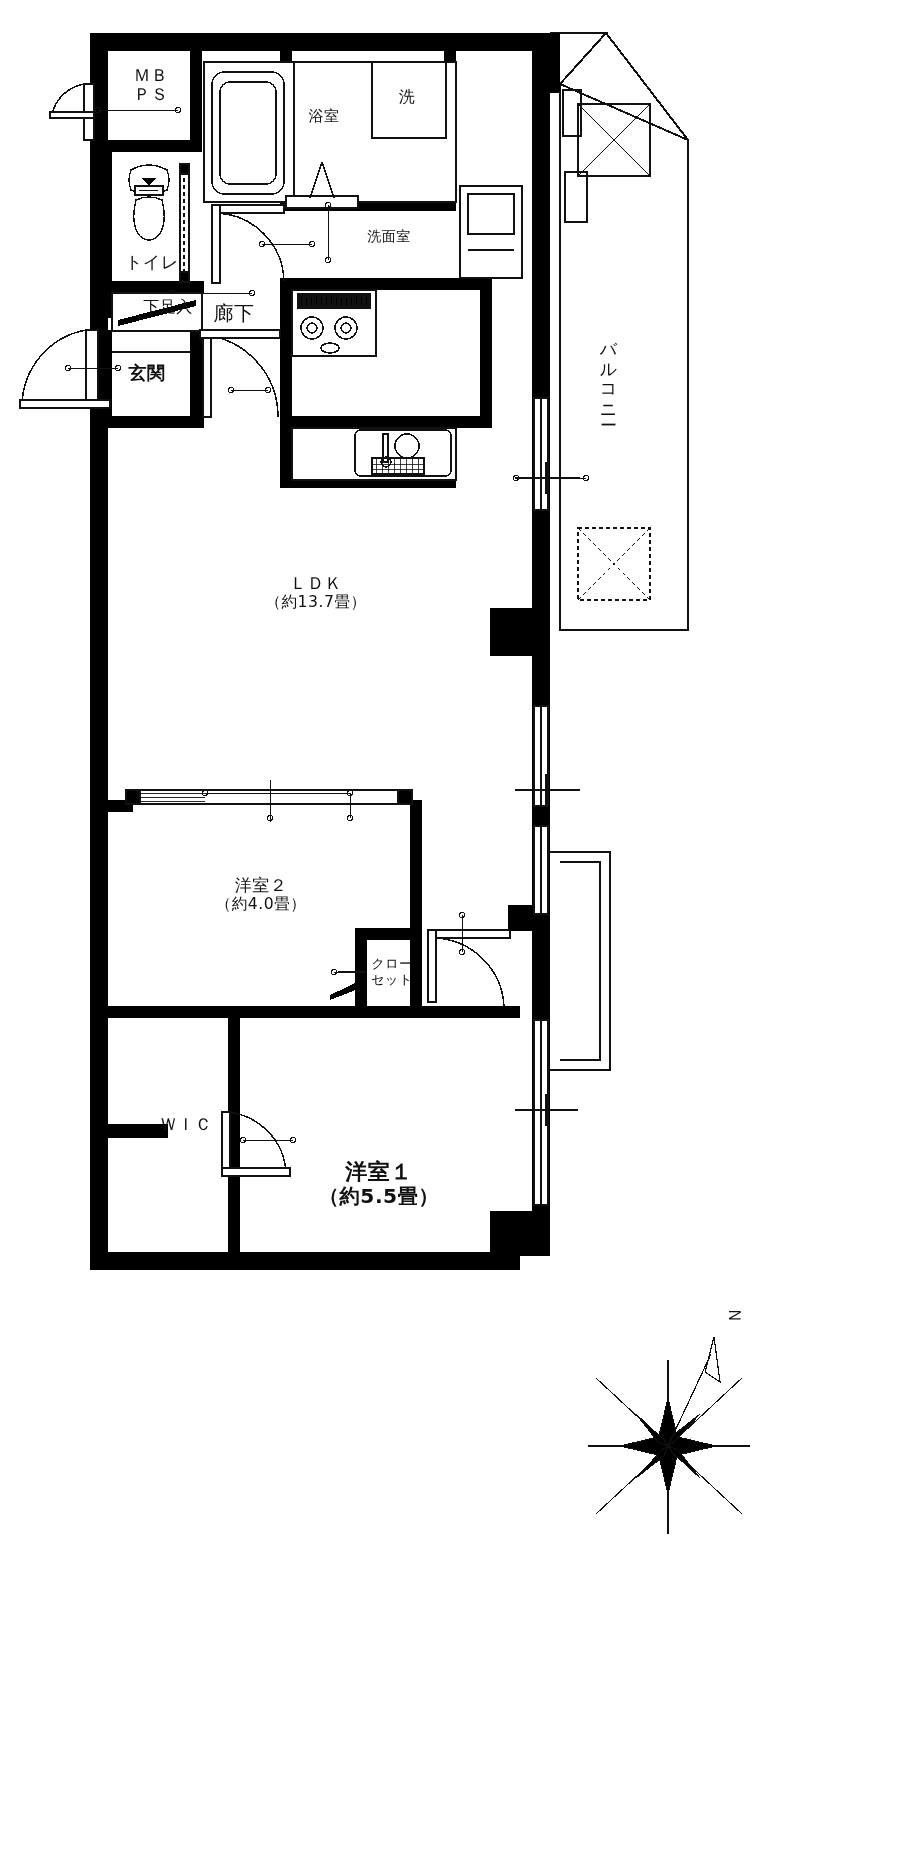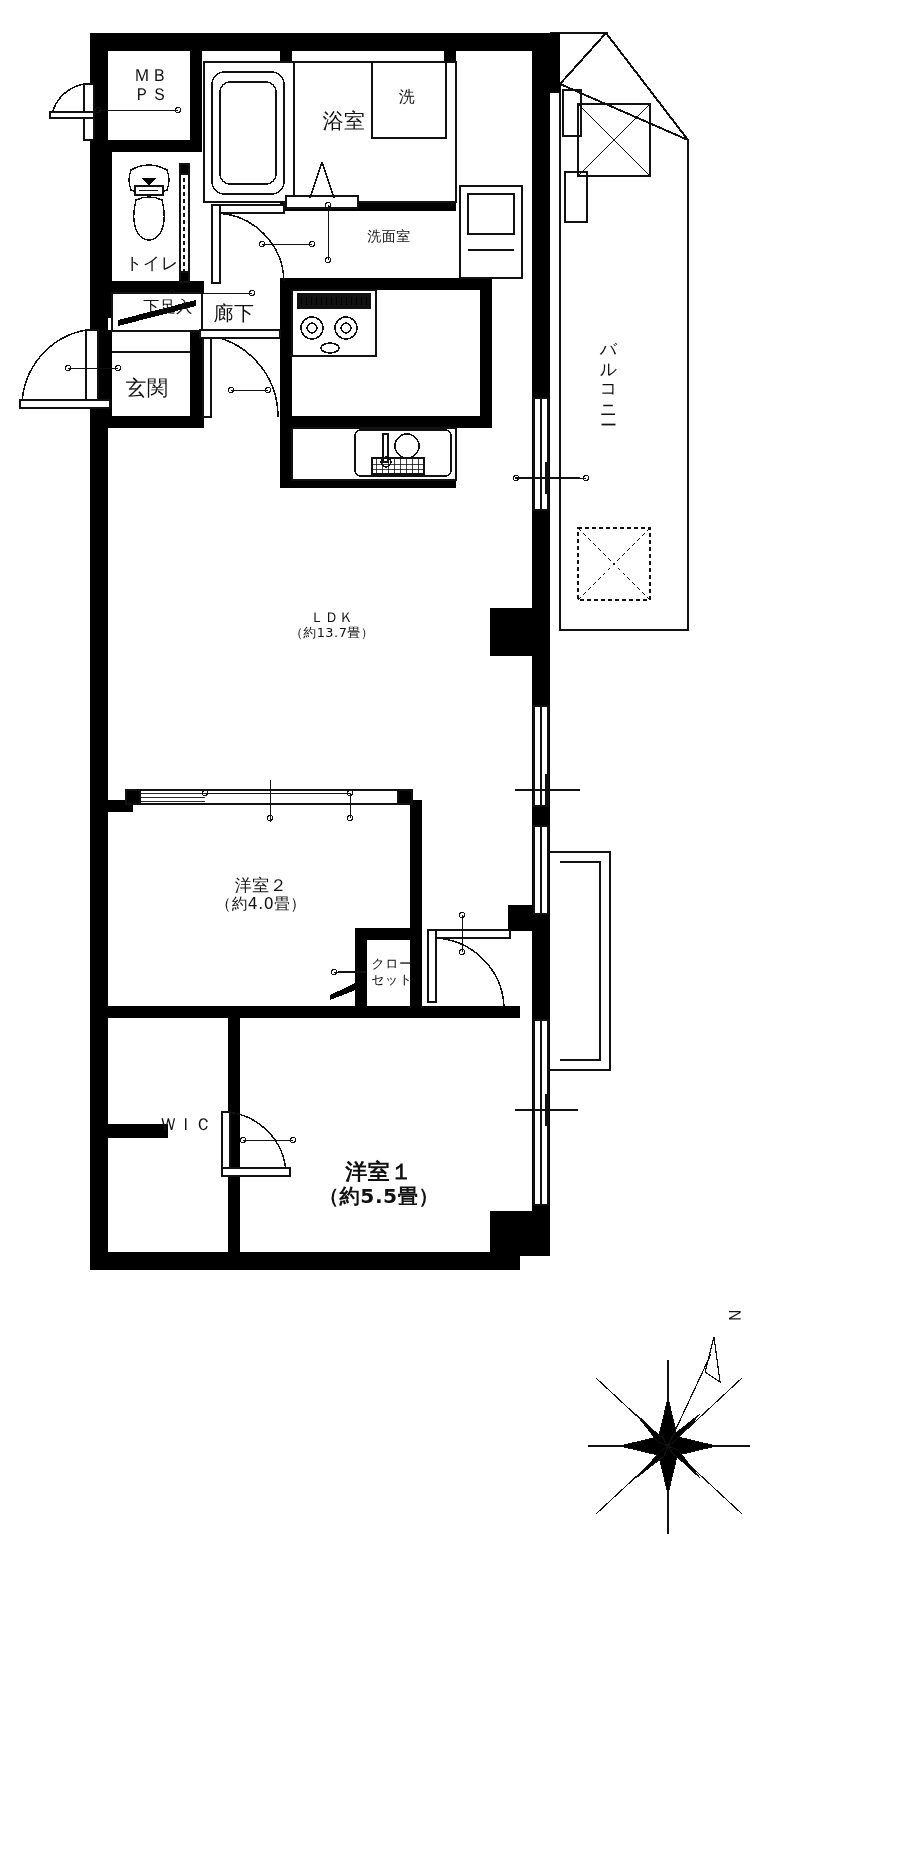--- a/index.html
+++ b/index.html
@@ -385,35 +385,35 @@
 
   </svg>
 
   
 
   <div class="lbl ctr" style="left:151px; top:66px; font-size:17px;">
     <span class="twoline">ＭＢ</span>
     <span class="twoline">ＰＳ</span>
   </div>
 
-  <div class="lbl ctr" style="left:344px; top:110px; font-size:21px;">浴室</div>
+  <div class="lbl ctr" style="left:324px; top:110px; font-size:15px;font-family:Liberation Mono, monospace;">浴室</div>
 
   <div class="lbl ctr" style="left:407px; top:88px; font-size:16px;">洗</div>
 
   <div class="lbl ctr" style="left:389px; top:229px; font-size:14px;">洗面室</div>
 
-  <div class="lbl ctr" style="left:152px; top:254px; font-size:17px;">トイレ</div>
+  <div class="lbl ctr" style="left:152px; top:254px; font-size:17px;font-family:Liberation Mono, monospace;">トイレ</div>
 
   <div class="lbl ctr" style="left:168px; top:298px; font-size:16px;">下足入</div>
 
   <div class="lbl ctr" style="left:234px; top:302px; font-size:20px;">廊下</div>
 
-  <div class="lbl ctr" style="left:147px; top:377px; font-size:21px;">玄関</div>
-
-  <div class="lbl ctr" style="left:332px; top:574px; font-size:14px;margin-top:36px;">
+  <div class="lbl ctr" style="left:147px; top:363px; font-size:18px;font-weight:bold;">玄関</div>
+
+  <div class="lbl ctr" style="left:316px; top:574px; font-size:17px;">
     <span class="twoline">ＬＤＫ</span>
     <span class="sz">（約13.7畳）</span>
   </div>
 
   <div class="lbl ctr" style="left:261px; top:876px; font-size:17px;">
     <span class="twoline">洋室２</span>
     <span class="sz">（約4.0畳）</span>
   </div>
 
   <div class="lbl ctr" style="left:392px; top:956px; font-size:13px; line-height:1.25;">

